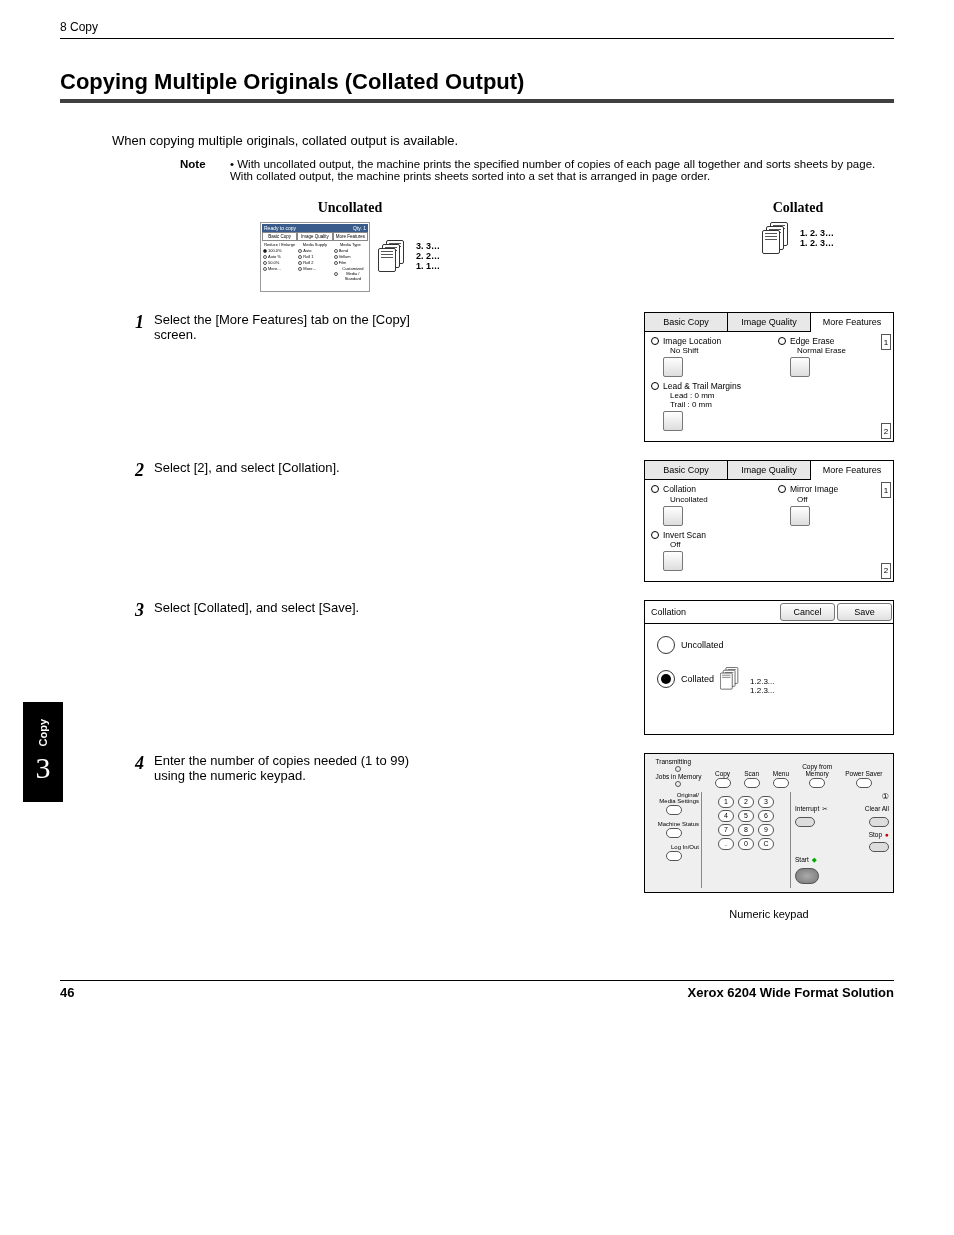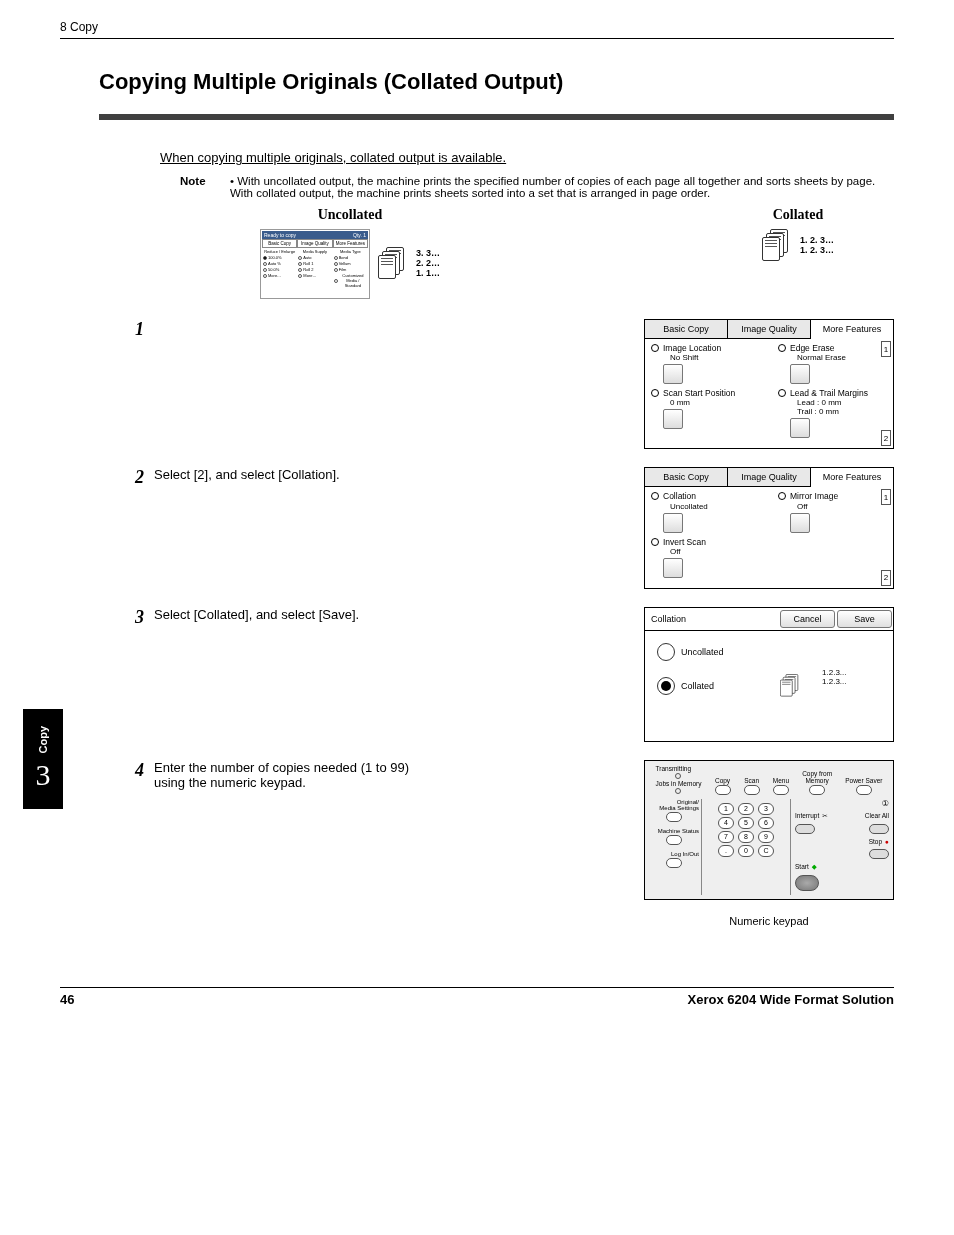--- a/index.html
+++ b/index.html
@@ -1,20 +1,20 @@
 <!DOCTYPE html>
 <html><head>
 <meta charset="utf-8">
 <style>
   * { box-sizing: border-box; margin: 0; padding: 0; }
   body { font-family: Arial, Helvetica, sans-serif; font-size: 13px; color: #000; background: #fff; width: 954px; margin: 0 auto; padding: 20px 60px 30px 60px; }
   .top-header { font-size: 12px; padding-bottom: 4px; border-bottom: 1px solid #000; margin-bottom: 30px; }
-  h1.title { font-size: 22px; font-weight: bold; margin-bottom: 8px; border-bottom: 6px solid #404040; padding-bottom: 19px; margin-left: 39px; }
-  .intro { margin: 30px 0 10px 100px; font-size: 13px; text-decoration: underline; }
-  .note-row { display: flex; margin: 8px 0 8px 120px; font-size: 11.5px; }
+  h1.title { font-size: 22px; font-weight: bold; margin-bottom: 8px; border-bottom: 4px solid #404040; padding-bottom: 4px; }
+  .intro { margin: 30px 0 10px 52px; font-size: 13px; }
+  .note-row { display: flex; margin: 8px 0 18px 120px; font-size: 11.5px; }
   .note-label { font-weight: bold; width: 50px; flex-shrink: 0; }
   .note-text { flex: 1; }
   .diagrams { display: flex; justify-content: space-between; margin: 0 60px 20px 200px; }
   .diag-col { text-align: center; }
   .diag-title { font-family: Georgia, 'Times New Roman', serif; font-weight: bold; font-size: 14px; margin-bottom: 6px; }
   .diag-body { display: flex; align-items: center; justify-content: center; gap: 8px; }
   .mini-screen { width: 110px; height: 70px; border: 1px solid #999; font-size: 5px; background: #fff; display: inline-block; padding: 1px; }
   .ms-top { background: #3a5c8c; color: #fff; font-size: 5px; padding: 1px 2px; display: flex; justify-content: space-between; }
   .ms-tabs { display: flex; font-size: 4.5px; }
   .ms-tab { flex: 1; border: 0.5px solid #888; text-align: center; padding: 1px 0; }
@@ -54,21 +54,21 @@
   .page-ind .cur { width: 10px; height: 16px; border: 1px solid #555; display: flex; align-items: center; justify-content: center; font-size: 8px; background: #fff; }
   .page-ind.top { top: 2px; }
   .page-ind.bot { bottom: 2px; }
   .lcd-header { display: flex; align-items: center; border-bottom: 1px solid #000; }
   .lcd-htitle { flex: 1; padding: 4px 6px; font-size: 9px; }
   .lcd-hbtn { width: 55px; text-align: center; padding: 3px 0; margin: 2px 1px; border: 1px solid #777; border-radius: 3px; background: linear-gradient(#fff,#e0e0e0); font-size: 9px; }
   .radio-row { display: flex; align-items: center; gap: 6px; margin: 8px 6px; }
   .radio-big { width: 18px; height: 18px; border: 1.5px solid #333; border-radius: 50%; display: flex; align-items: center; justify-content: center; }
   .radio-big.sel::after { content: ""; width: 10px; height: 10px; background: #000; border-radius: 50%; }
   .mini-stack { transform: scale(0.7); transform-origin: left center; }
-  .collated-vis { display: flex; align-items: flex-start; gap: 12px; margin-left: 60px; }
+  .collated-vis { display: flex; align-items: flex-end; gap: 0; }
   .keypad-panel { width: 250px; border: 1px solid #000; background: #efefef; padding: 4px; font-size: 7px; position: relative; }
   .kp-top { display: flex; justify-content: space-around; align-items: flex-end; margin-bottom: 4px; }
   .kp-top-col { text-align: center; font-size: 6.5px; }
   .kp-obtn { width: 16px; height: 10px; border: 1px solid #555; border-radius: 6px; background: #fff; margin: 1px auto 0 auto; }
   .kp-led { width: 6px; height: 6px; border: 1px solid #555; border-radius: 50%; margin: 1px auto; }
   .kp-body { display: flex; }
   .kp-left { width: 52px; font-size: 6px; text-align: right; padding-right: 2px; }
   .kp-left-item { margin-bottom: 6px; }
   .kp-mid { flex: 0 0 90px; border-left: 1px solid #888; border-right: 1px solid #888; padding: 2px 4px; }
   .kp-row { display: flex; justify-content: center; gap: 4px; margin: 2px 0; }
@@ -214,20 +214,21 @@
 </div>
 
 <div class="content-wrap">
   <div class="side-tab">
     <span class="vtext">Copy</span>
     <span class="chnum">3</span>
   </div>
 
   <div class="step">
     <div class="step-num">1</div>
+    <div class="step-text">Select the [More Features] tab on the [Copy] screen.</div>
     <div class="step-fig">
       <div class="lcd">
         <div class="lcd-tabs">
           <div class="lcd-tab">Basic Copy</div>
           <div class="lcd-tab">Image Quality</div>
           <div class="lcd-tab active">More Features</div>
         </div>
         <div class="lcd-body">
           <div class="page-ind top">
               <div class="cur">1</div>
@@ -247,28 +248,20 @@
             <div class="opt">
               <div class="opt-circ"></div>
               <div>
                   <div class="opt-text">Edge Erase</div>
                    <div class="opt-sub">Normal Erase</div>
                    <div class="thumb-btn"></div>
                 </div>
             </div>
           </div>
           <div class="lcd-row">
-            <div class="opt">
-              <div class="opt-circ"></div>
-              <div>
-                  <div class="opt-text">Scan Start Position</div>
-                   <div class="opt-sub">0 mm</div>
-                   <div class="thumb-btn"></div>
-                </div>
-            </div>
             <div class="opt">
               <div class="opt-circ"></div>
               <div>
                   <div class="opt-text">Lead &amp; Trail Margins</div>
                    <div class="opt-sub">Lead   : 0 mm</div>
                    <div class="opt-sub">Trail    : 0 mm</div>
                    <div class="thumb-btn"></div>
                 </div>
             </div>
           </div>

